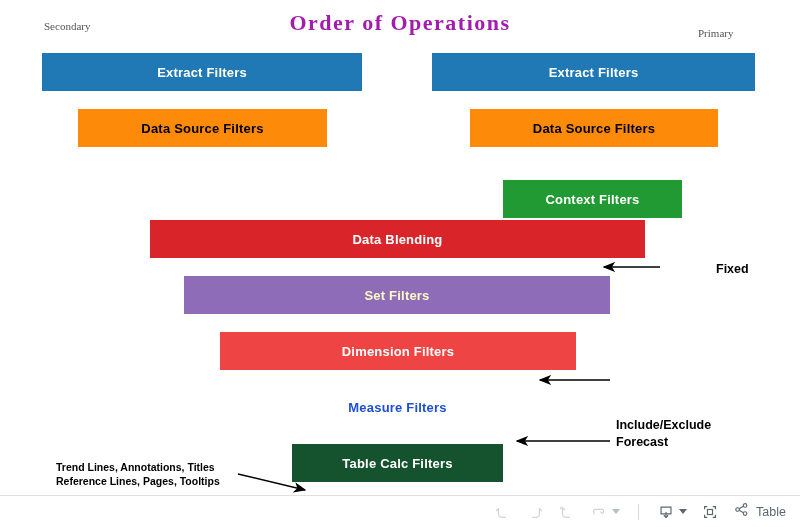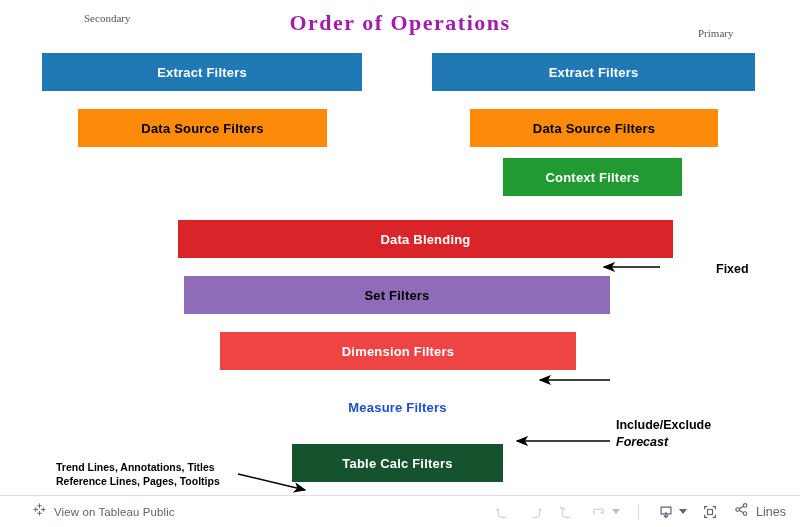--- a/index.html
+++ b/index.html
@@ -35,21 +35,21 @@
     color: #a21caf;
   }
 
   .side-label {
     position: absolute;
     font-family: "Liberation Serif", serif;
     font-size: 11px;
     color: #555555;
     white-space: nowrap;
   }
-  .side-label.secondary { left: 44px; top: 12px; margin-left: 40px; }
+  .side-label.secondary { left: 44px; top: 20px; }
   .side-label.primary   { left: 698px; top: 27px; text-align: right; }
 
   .bar {
     position: absolute;
     display: flex;
     align-items: center;
     justify-content: center;
     font-size: 13px;
     font-weight: bold;
     letter-spacing: .2px;
@@ -141,23 +141,23 @@
   <div class="title">Order  of  Operations</div>
 
   <div class="side-label secondary">Secondary</div>
   <div class="side-label primary">Primary</div>
 
   <div id="bars-layer">
       <div class="bar" style="left: 42px; top: 53px; width: 320px; height: 38px; background: rgb(32, 121, 180); color: rgb(255, 255, 255);">Extract Filters</div>
       <div class="bar" style="left: 432px; top: 53px; width: 323px; height: 38px; background: rgb(32, 121, 180); color: rgb(255, 255, 255);">Extract Filters</div>
       <div class="bar" style="left: 78px; top: 109px; width: 249px; height: 38px; background: rgb(253, 138, 9); color: rgb(0, 0, 0);">Data Source Filters</div>
       <div class="bar" style="left: 470px; top: 109px; width: 248px; height: 38px; background: rgb(253, 138, 9); color: rgb(0, 0, 0);">Data Source Filters</div>
-      <div class="bar" style="left: 503px; top: 158px; width: 179px; height: 38px; background: rgb(34, 154, 51); color: rgb(255, 255, 255);">Context Filters</div>
-      <div class="bar" style="left: 150px; top: 220px; width: 495px; height: 38px; background: rgb(217, 37, 42); color: rgb(255, 255, 255); margin-left: 28px;">Data Blending</div>
-      <div class="bar" style="left: 184px; top: 276px; width: 426px; height: 38px; background: rgb(142, 108, 184); color: #000000;">Set Filters</div>
+      <div class="bar" style="left: 503px; top: 180px; width: 179px; height: 38px; background: rgb(34, 154, 51); color: rgb(255, 255, 255);">Context Filters</div>
+      <div class="bar" style="left: 150px; top: 220px; width: 495px; height: 38px; background: rgb(217, 37, 42); color: rgb(255, 255, 255);">Data Blending</div>
+      <div class="bar" style="left: 184px; top: 276px; width: 426px; height: 38px; background: rgb(142, 108, 184); color: #fef9c3;">Set Filters</div>
       <div class="bar" style="left: 220px; top: 332px; width: 356px; height: 38px; background: #ef4444; color: rgb(255, 255, 255);">Dimension Filters</div>
       <div class="bar" style="left: 256px; top: 388px; width: 283px; height: 38px; color: #1d4ed8;">Measure Filters</div>
       <div class="bar" style="left: 292px; top: 444px; width: 211px; height: 38px; background: #14532d; color: rgb(255, 255, 255);">Table Calc Filters</div>
     </div>
 
   <svg class="arrows" viewBox="0 0 800 495">
     <defs>
       <marker id="ahead" markerWidth="9" markerHeight="9" refX="8" refY="4.5" orient="auto">
         <path d="M9,4.5 L0,0.8 L2.4,4.5 L0,8.2 Z" fill="#000"></path>
       </marker>
@@ -167,43 +167,30 @@
     </defs>
     <line x1="660" y1="267" x2="604" y2="267" stroke="#000" stroke-width="1.4" marker-end="url(#ahead)"></line>
     <line x1="610" y1="380" x2="540" y2="380" stroke="#000" stroke-width="1.4" marker-end="url(#ahead)"></line>
     <line x1="610" y1="441" x2="517" y2="441" stroke="#000" stroke-width="1.4" marker-end="url(#ahead)"></line>
     <line x1="238" y1="474" x2="305" y2="490" stroke="#000" stroke-width="1.4" marker-end="url(#ahead2)"></line>
   </svg>
 
   <div id="ann-layer">
       <div class="ann" style="left: 668px; top: 263px; padding-left: 48px;">Fixed</div>
       <div class="ann" style="left: 616px; top: 375px; margin-top: 44px;">Include/Exclude</div>
-      <div class="ann" style="left: 616px; top: 436px; font-style: italic;">Forecast</div>
+      <div class="ann" style="left: 616px; top: 436px;">Forecast</div>
     </div>
 
   <div class="ann small" style="left:56px; top:461px;">Trend Lines, Annotations, Titles</div>
   <div class="ann small" style="left:56px; top:475px;">Reference Lines, Pages, Tooltips</div>
 
 </div>
 
 <div id="toolbar">
 
-  <div class="tb-left">
-    <span>
-      <svg width="15" height="15" viewBox="0 0 16 16">
-        <g stroke="#5b6770" stroke-width="1" fill="none">
-          <path d="M8 1.5 V6.5 M5.5 4 H10.5"></path>
-          <path d="M8 9.5 V14.5 M5.5 12 H10.5"></path>
-          <path d="M1.5 8 H6.5 M4 5.5 V10.5"></path>
-          <path d="M9.5 8 H14.5 M12 5.5 V10.5"></path>
-        </g>
-      </svg>
-    </span>
-    <span class="tb-label">View on Tableau Public</span>
-  </div>
 
   <div class="tb-right">
     <div class="tb-btn">
       <svg width="18" height="18" viewBox="0 0 20 20" fill="none" stroke="#cfd4d8" stroke-width="1.4">
         <path d="M5 6 V12 A4 4 0 0 0 9 16 H13"></path>
         <path d="M5 6 L2.4 9"></path>
       </svg>
     </div>
     <div class="tb-btn">
       <svg width="18" height="18" viewBox="0 0 20 20" fill="none" stroke="#cfd4d8" stroke-width="1.4">
@@ -245,17 +232,17 @@
     </div>
     <div class="tb-share">
       <span>
         <svg width="17" height="17" viewBox="0 0 20 20" fill="none" stroke="#5b6770" stroke-width="1.3">
           <circle cx="14.2" cy="5.2" r="2.1"></circle>
           <circle cx="14.2" cy="14.8" r="2.1"></circle>
           <circle cx="5.4" cy="10" r="2.1"></circle>
           <path d="M7.3 9.1 L12.3 6.1 M7.3 10.9 L12.3 13.9"></path>
         </svg>
       </span>
-      <span class="lbl">Lines</span>
+      <span class="lbl">Table</span>
     </div>
   </div>
 
 </div>
 
 </body></html>

